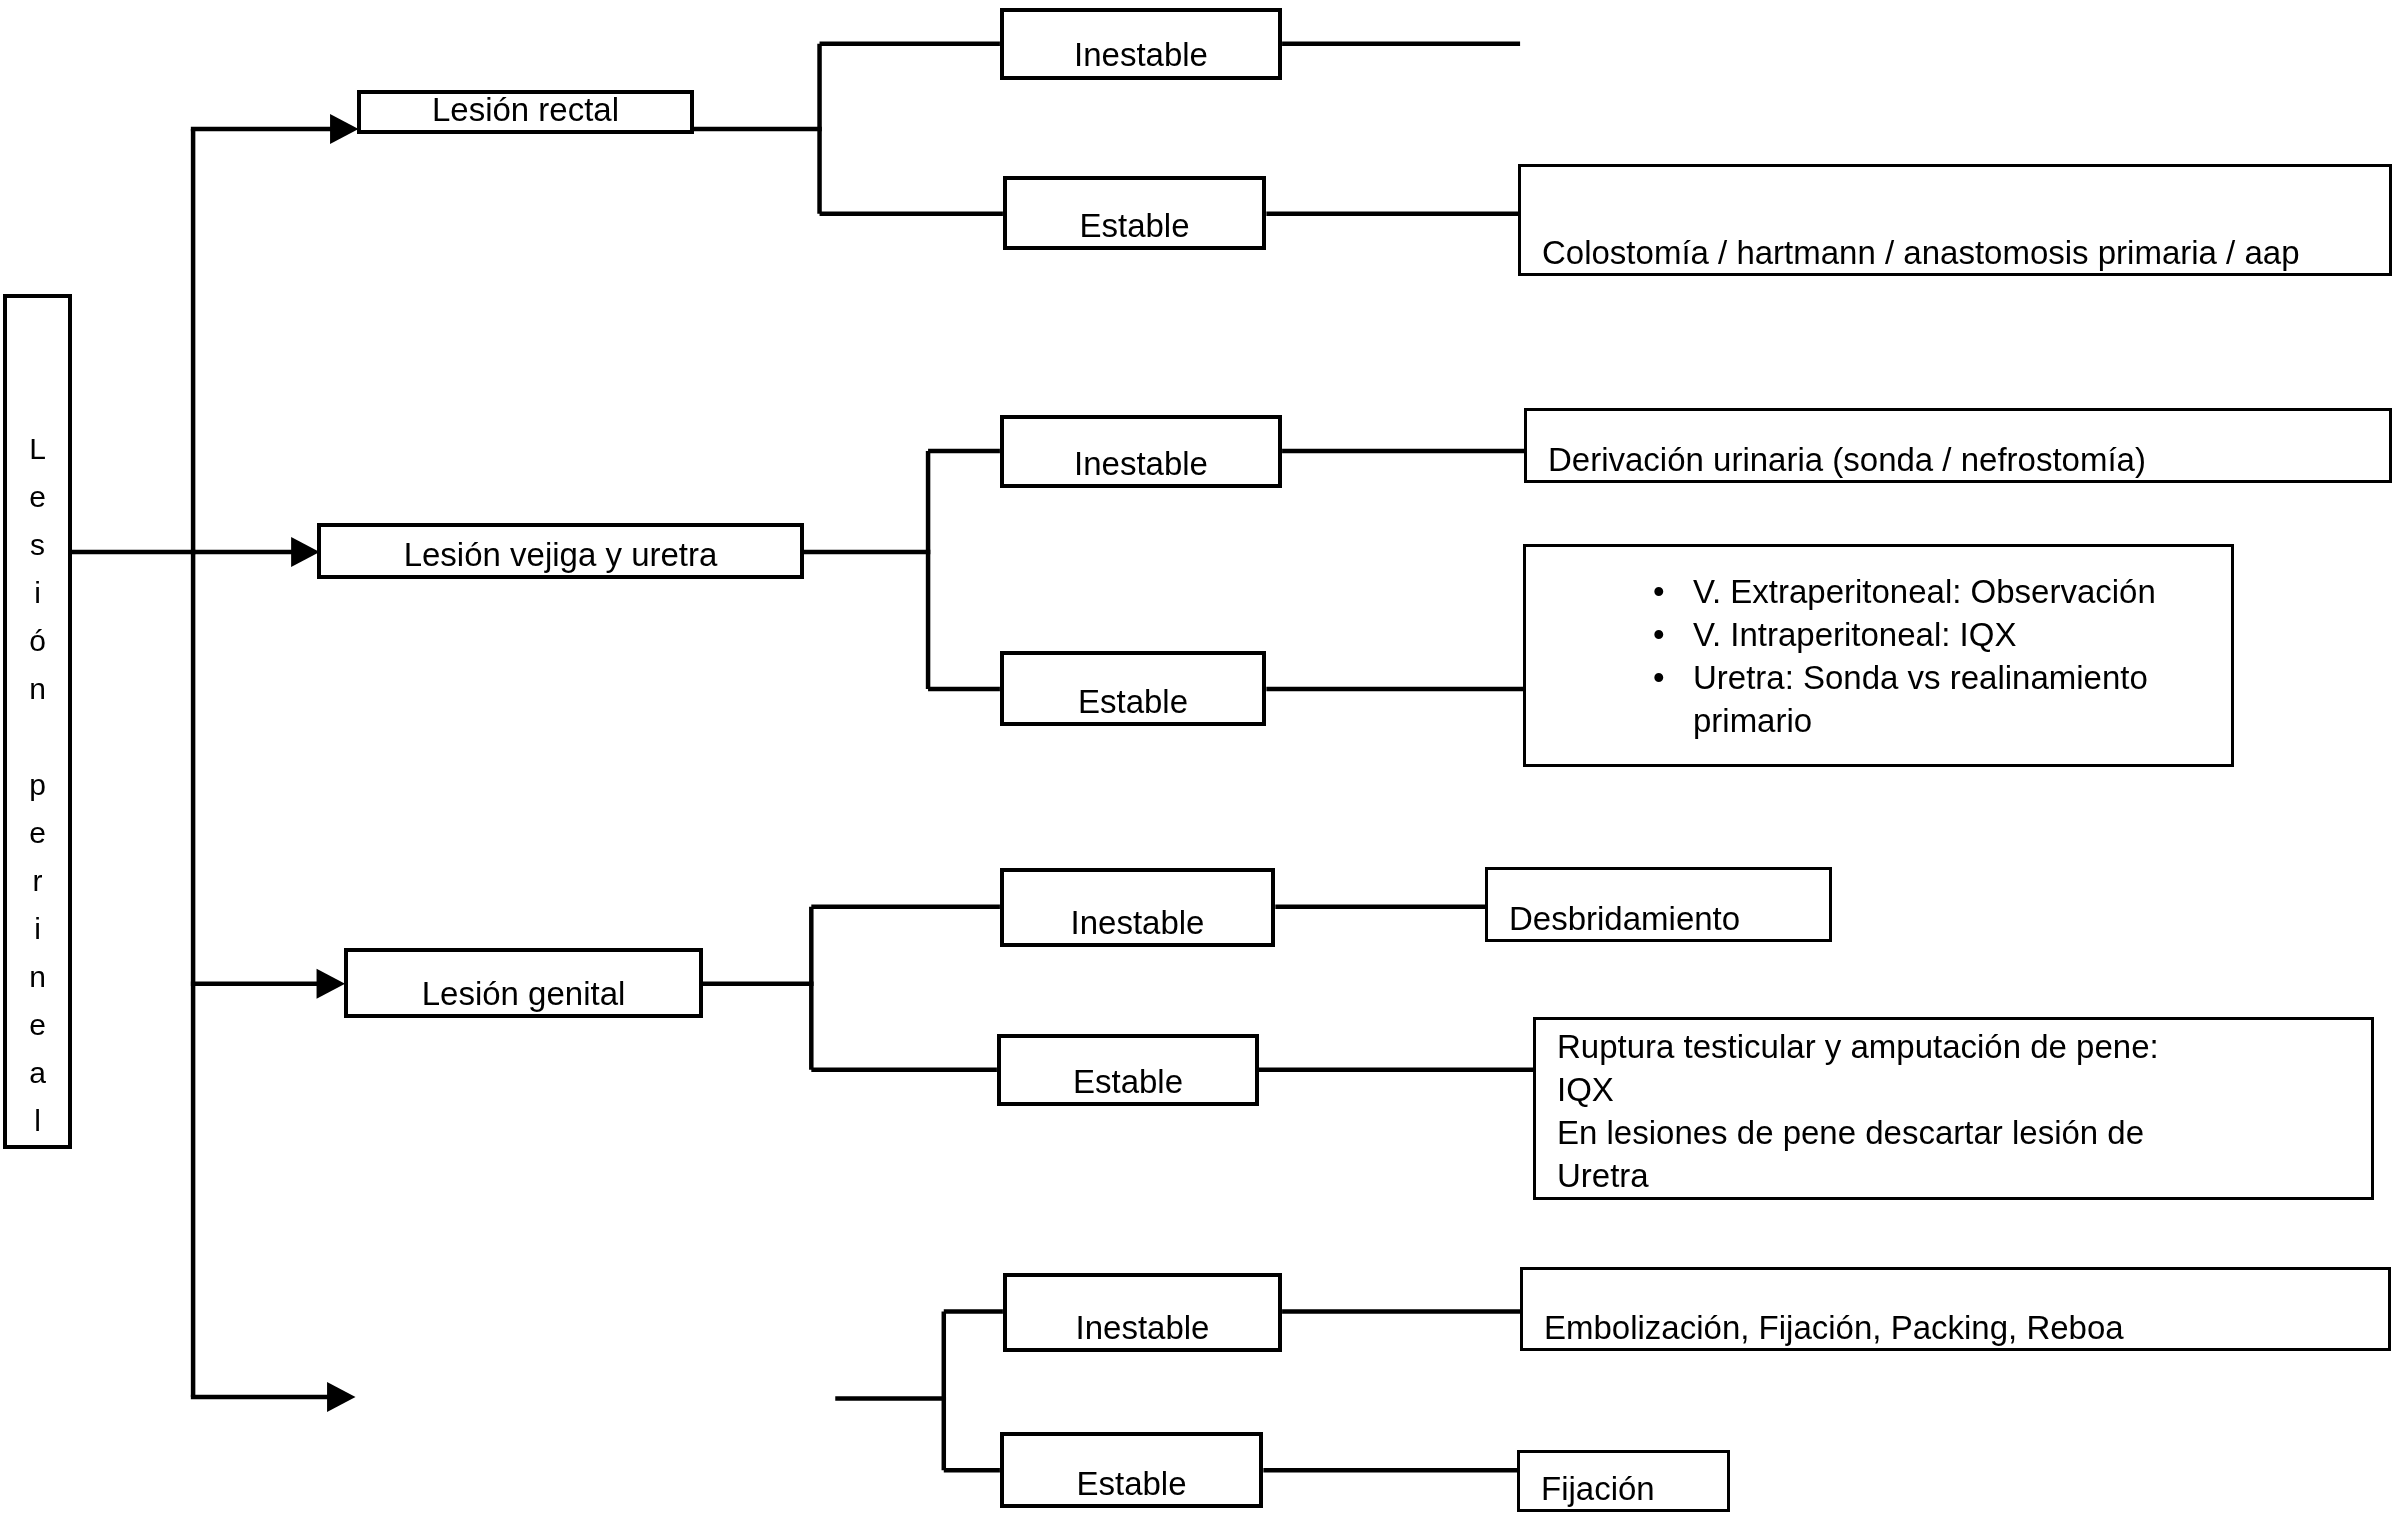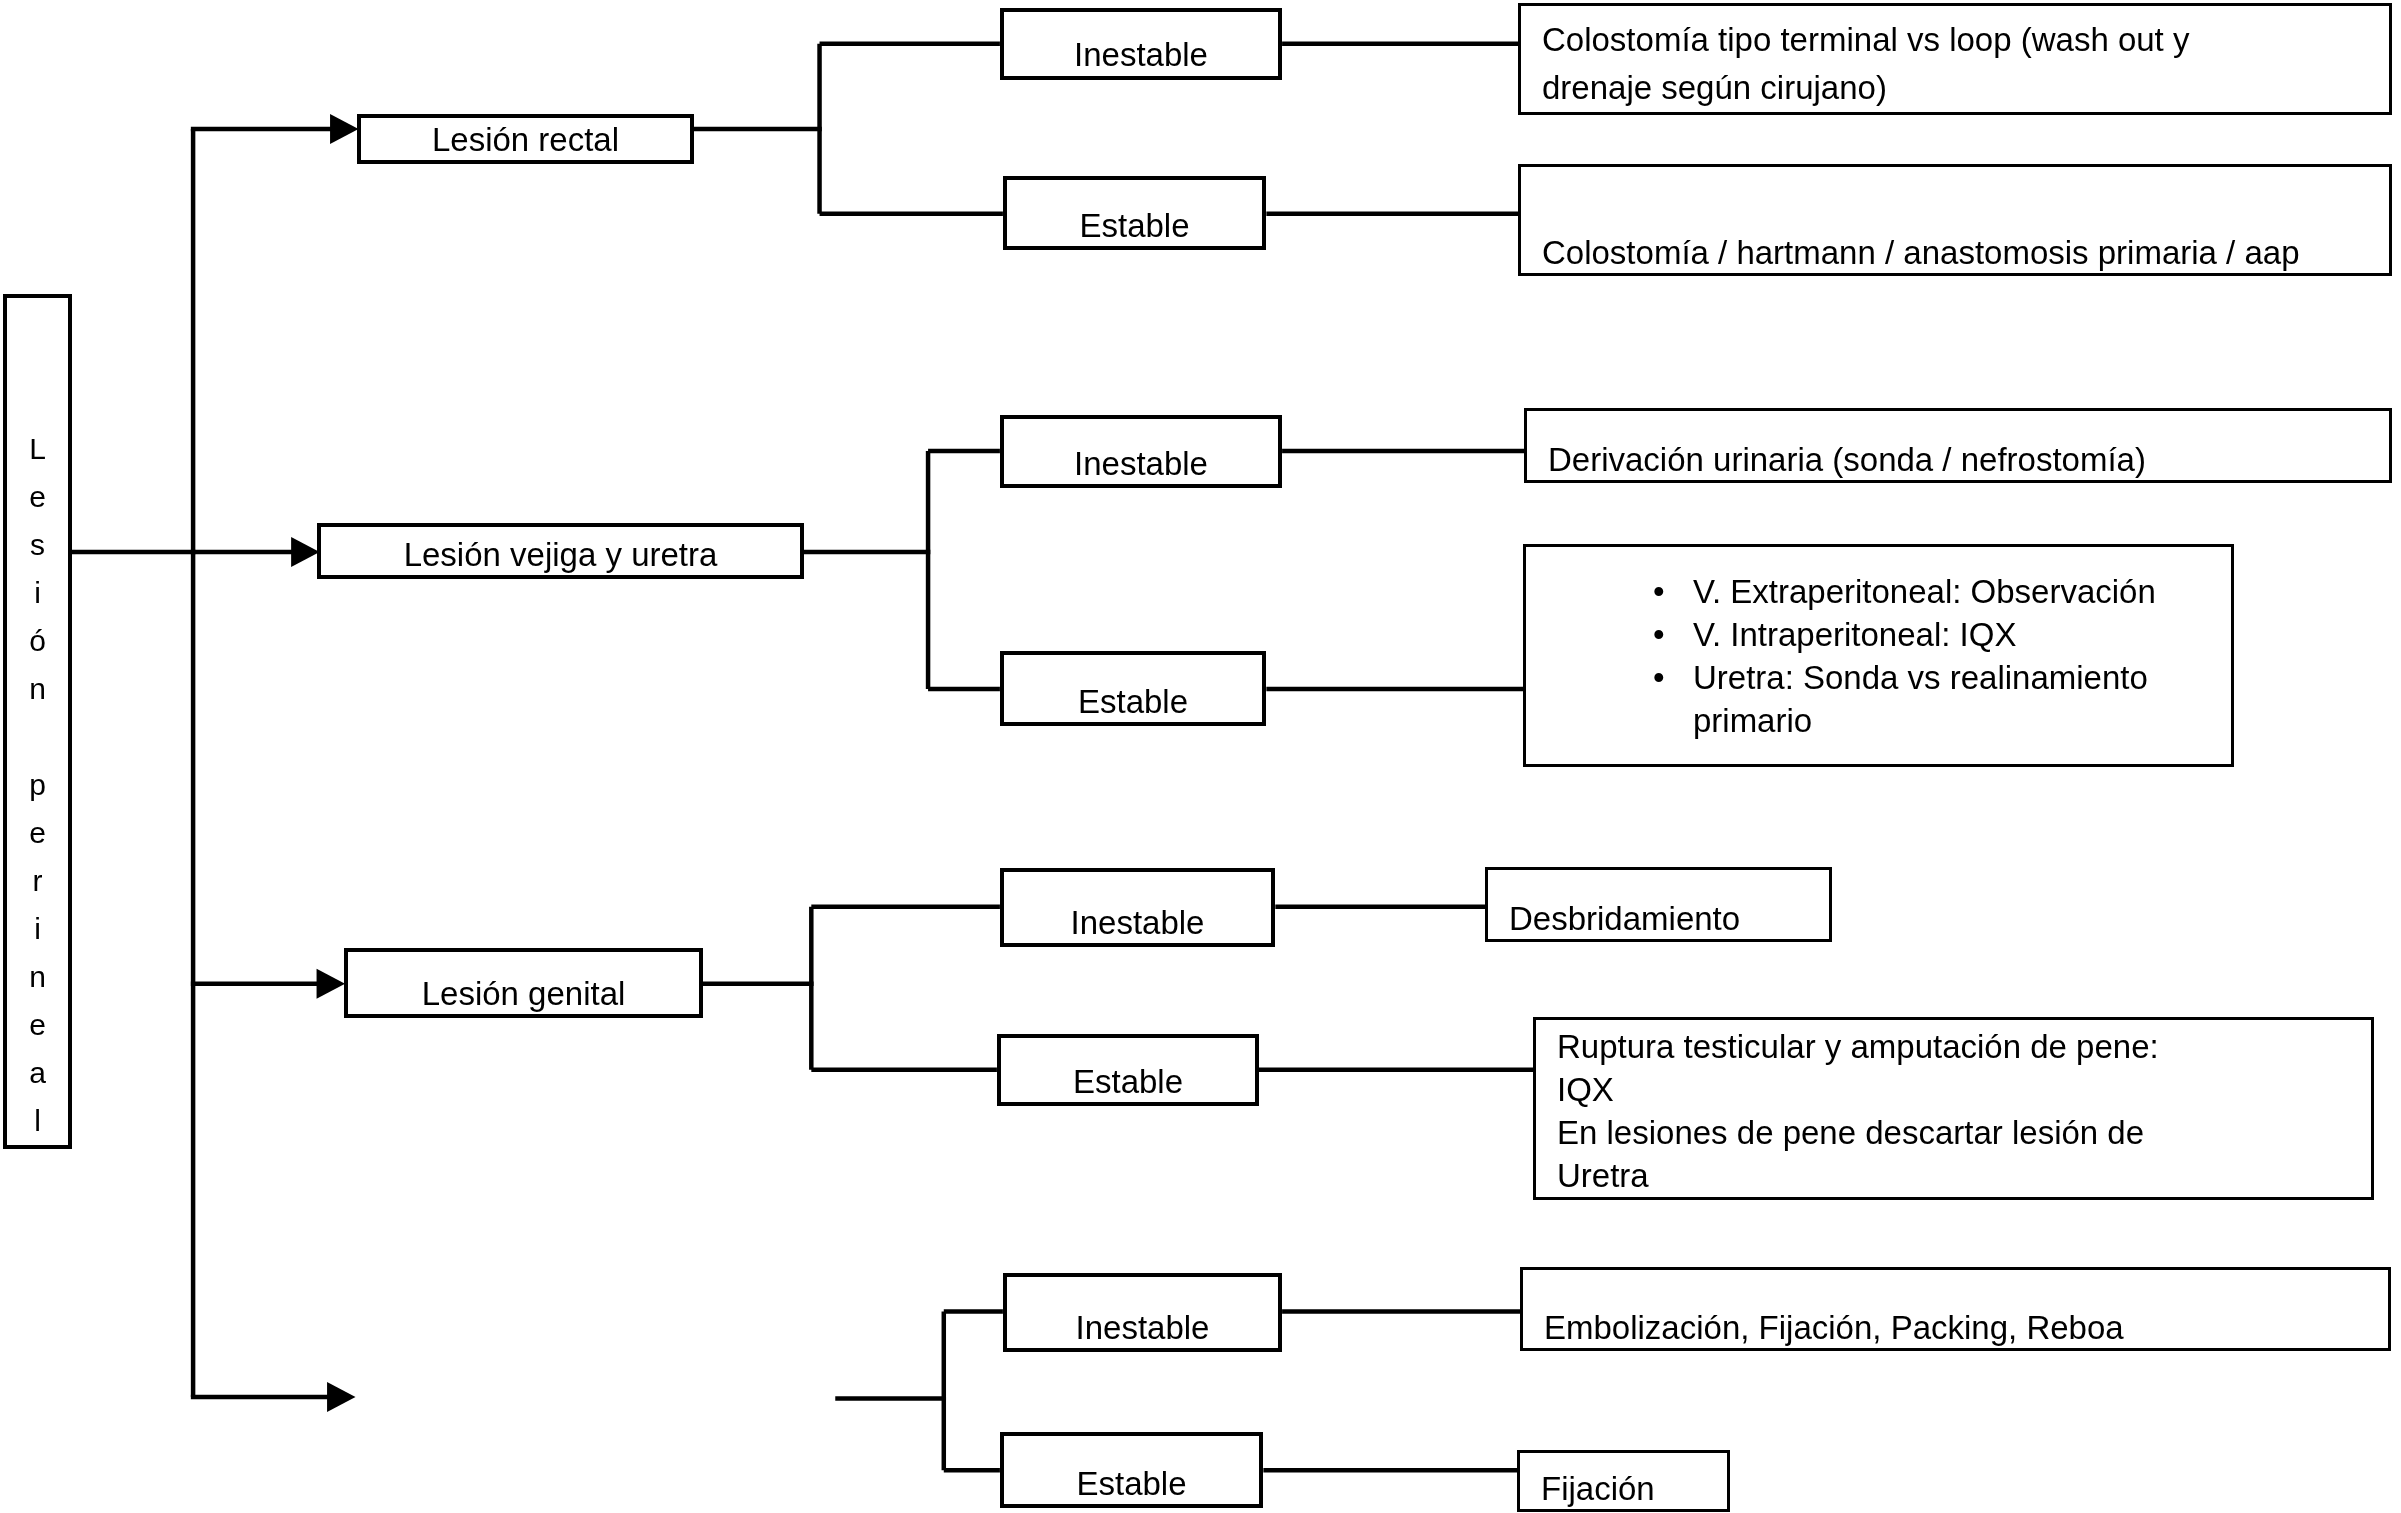--- a/index.html
+++ b/index.html
@@ -67,21 +67,21 @@
     line-height: 43px;
   }
   .bullet-dot {
     flex: 0 0 auto;
     margin-right: 28.4px;
   }
   .multi {
     line-height: 43px;
   }
   
-  .cat1 { left: 357px;  top: 114px;  width: 337px;  height: 50px;  }
+  .cat1 { left: 357px;  top: 90px;  width: 337px;  height: 44px;  }
   .in1  { left: 1000px; top: 7.5px;   width: 282px;  height: 72px;  }
   .es1  { left: 1003px; top: 176px;  width: 263px;  height: 74px;  }
   .out1 { left: 1518px; top: 3px;    width: 874px; height: 112px; line-height: 48px; }
   .out2 { left: 1518px; top: 164px;  width: 874px; height: 112px; }
   .cat2 { left: 317px;  top: 523px;  width: 487px;  height: 56px;  }
   .in2  { left: 1000px; top: 415px;  width: 282px;  height: 73px;  }
   .es2  { left: 1000px; top: 651px;  width: 266px;  height: 75px; }
   .out3 { left: 1524px; top: 408px;  width: 868px; height: 75px; }
   .out4 { left: 1523px; top: 544px;  width: 711px;  height: 223px; }
   .cat3 { left: 344px;  top: 948px; width: 359px;  height: 70px;  }
@@ -167,24 +167,20 @@
 
   <div class="box cat1">
     <span>Lesión rectal</span>
   </div>
   <div class="box in1">
     <span>Inestable</span>
   </div>
   <div class="box es1">
     <span>Estable</span>
   </div>
-  <div class="box outcome out1">
-    <span>Colostomía tipo terminal vs loop (wash out y
-drenaje según cirujano)</span>
-  </div>
   <div class="box outcome out2">
     <span>Colostomía / hartmann / anastomosis primaria / aap</span>
   </div>
 
   <div class="box cat2">
     <span>Lesión vejiga y uretra</span>
   </div>
   <div class="box in2">
     <span>Inestable</span>
   </div>

